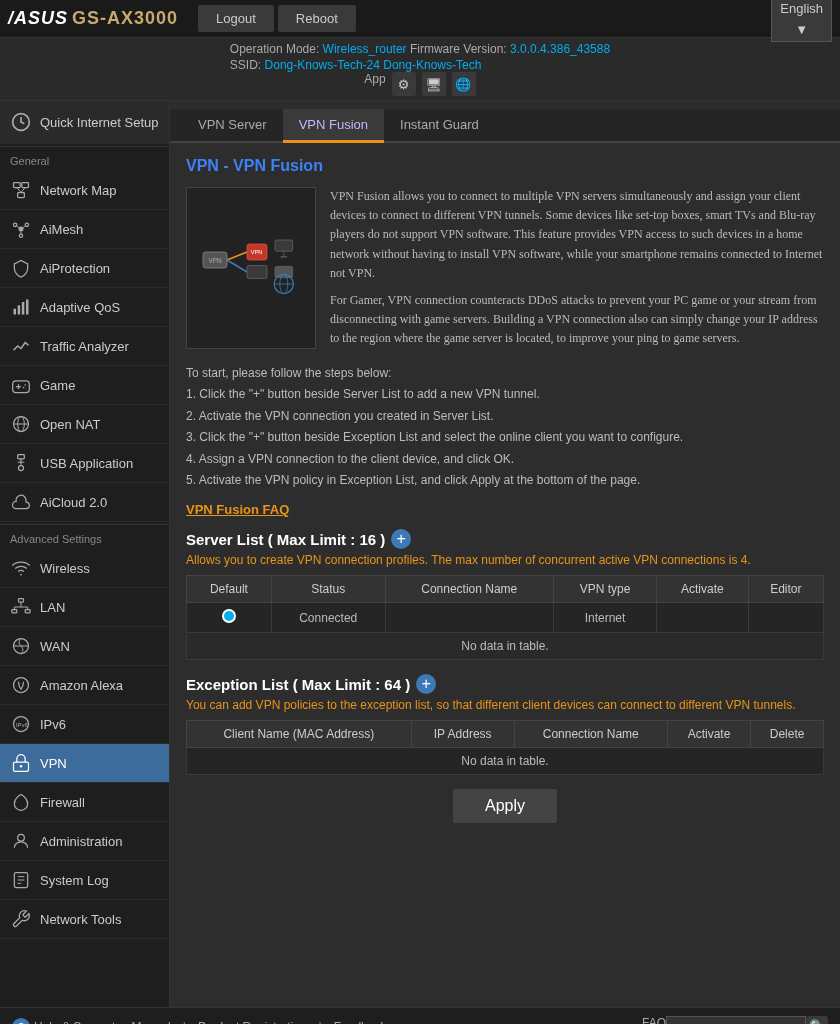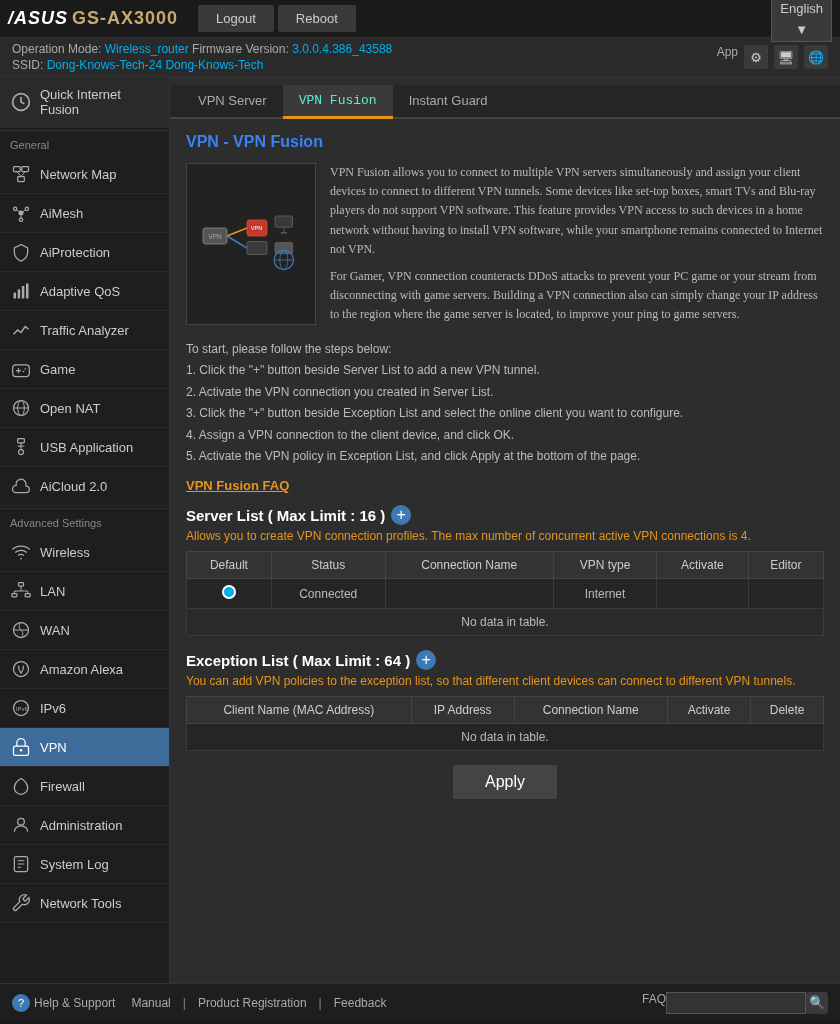--- a/index.html
+++ b/index.html
@@ -8,21 +8,21 @@
     
     #header { display: flex; align-items: center; background: #1a1a1a; height: 38px; padding: 0 8px; border-bottom: 1px solid #333; }
     #logo { color: #00aeef; font-size: 18px; font-weight: bold; letter-spacing: 1px; margin-right: 20px; display: flex; align-items: center; }
     #logo span.asus { color: #fff; font-style: italic; margin-right: 4px; }
     #logo span.model { color: #c8aa6e; }
     .header-btn { background: #3a3a3a; color: #ccc; border: none; padding: 6px 18px; cursor: pointer; font-size: 13px; margin-right: 4px; border-radius: 2px; }
     .spacer { flex: 1; }
     .lang-select { background: #3a3a3a; color: #ccc; border: 1px solid #555; padding: 4px 8px; font-size: 13px; display: flex; align-items: center; gap: 6px; cursor: pointer; flex-direction: column; }
 
     
-    #infobar { background: #2a2a2a; padding: 4px 12px; font-size: 12px; color: #aaa; border-bottom: 1px solid #333; display: flex; justify-content: space-between; align-items: center; }
+    #infobar { background: #2a2a2a; padding: 4px 12px; font-size: 12px; color: #aaa; border-bottom: 1px solid #333; display: flex; justify-content: space-between; align-items: center; flex-direction: column; }
     #infobar .left { display: flex; flex-direction: column; gap: 2px; }
     #infobar a { color: #00aeef; text-decoration: none; }
     #infobar .right { display: flex; gap: 6px; }
     .icon-btn { width: 24px; height: 24px; background: #3a3a3a; border-radius: 3px; display: flex; align-items: center; justify-content: center; cursor: pointer; color: #ccc; font-size: 13px; }
 
     
     #layout { display: flex; height: calc(1024px - 38px - 42px - 38px); }
 
     
     #sidebar { width: 170px; background: #1e1e1e; border-right: 1px solid #333; overflow-y: auto; flex-shrink: 0; }
@@ -33,21 +33,21 @@
     .sidebar-icon { width: 22px; height: 22px; display: flex; align-items: center; justify-content: center; flex-shrink: 0; }
     .sidebar-icon svg { width: 20px; height: 20px; fill: #aaa; }
     .sidebar-item.active .sidebar-icon svg { fill: #fff; }
 
     
     #main { flex: 1; background: #2d2d2d; overflow-y: auto; }
 
     
     #tabs { display: flex; background: #252525; border-bottom: 2px solid #444; padding: 0 12px; margin-top: 8px; }
     .tab { padding: 8px 16px; cursor: pointer; color: #aaa; font-size: 13px; border-bottom: 3px solid transparent; margin-bottom: -2px; }
-    .tab.active { color: #5eead4; border-bottom: 3px solid #e8941a; background: #3a3a3a; font-family: Liberation Mono, monospace; }
+    .tab.active { color: #c4b5fd; border-bottom: 3px solid #e8941a; background: #3a3a3a; }
 
     
     #content { padding: 14px 16px; }
     #content h2 { color: #3b82f6; font-size: 16px; margin-bottom: 12px; }
 
     
     .fusion-desc { display: flex; gap: 14px; margin-bottom: 14px; }
     .fusion-img { width: 130px; flex-shrink: 0; background: #222; border: 1px solid #444; display: flex; align-items: center; justify-content: center; padding: 8px; }
     .fusion-text { color: #bbb; font-size: 12px; line-height: 1.6; font-family: Liberation Serif, serif; }
 
@@ -129,21 +129,21 @@
 <div id="layout">
 
   <div id="sidebar">
     <div class="sidebar-item quick">
       <div class="sidebar-icon">
         <svg viewBox="0 0 24 24">
             <circle cx="12" cy="12" r="10" fill="none" stroke="#aaa" stroke-width="2"></circle>
             <path d="M12 6v6l4 2" stroke="#aaa" stroke-width="2" fill="none"></path>
           </svg>
       </div>
-      <span>Quick Internet Fusion</span>
+      <span>Quick Internet Setup</span>
     </div>
     <div class="sidebar-section">General</div>
     <div class="sidebar-item">
       <div class="sidebar-icon">
         <svg viewBox="0 0 24 24">
             <rect x="3" y="3" width="8" height="6" rx="1" fill="none" stroke="#aaa" stroke-width="1.5"></rect>
             <rect x="13" y="3" width="8" height="6" rx="1" fill="none" stroke="#aaa" stroke-width="1.5"></rect>
             <rect x="8" y="15" width="8" height="6" rx="1" fill="none" stroke="#aaa" stroke-width="1.5"></rect>
             <line x1="7" y1="9" x2="12" y2="15" stroke="#aaa" stroke-width="1.2"></line>
             <line x1="17" y1="9" x2="12" y2="15" stroke="#aaa" stroke-width="1.2"></line>

